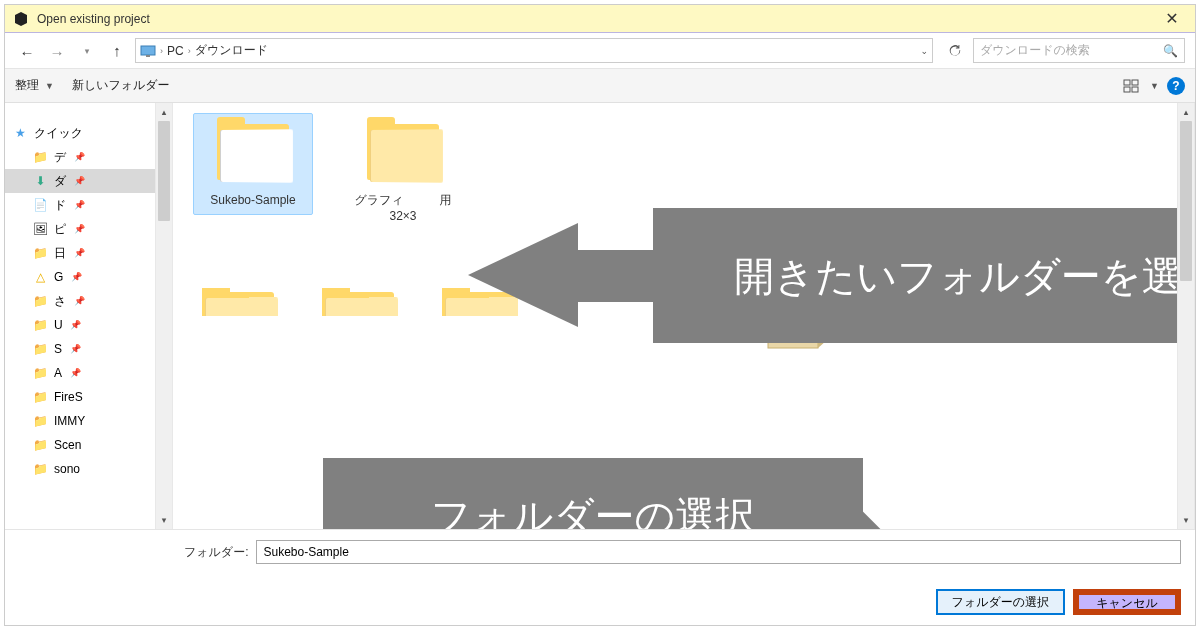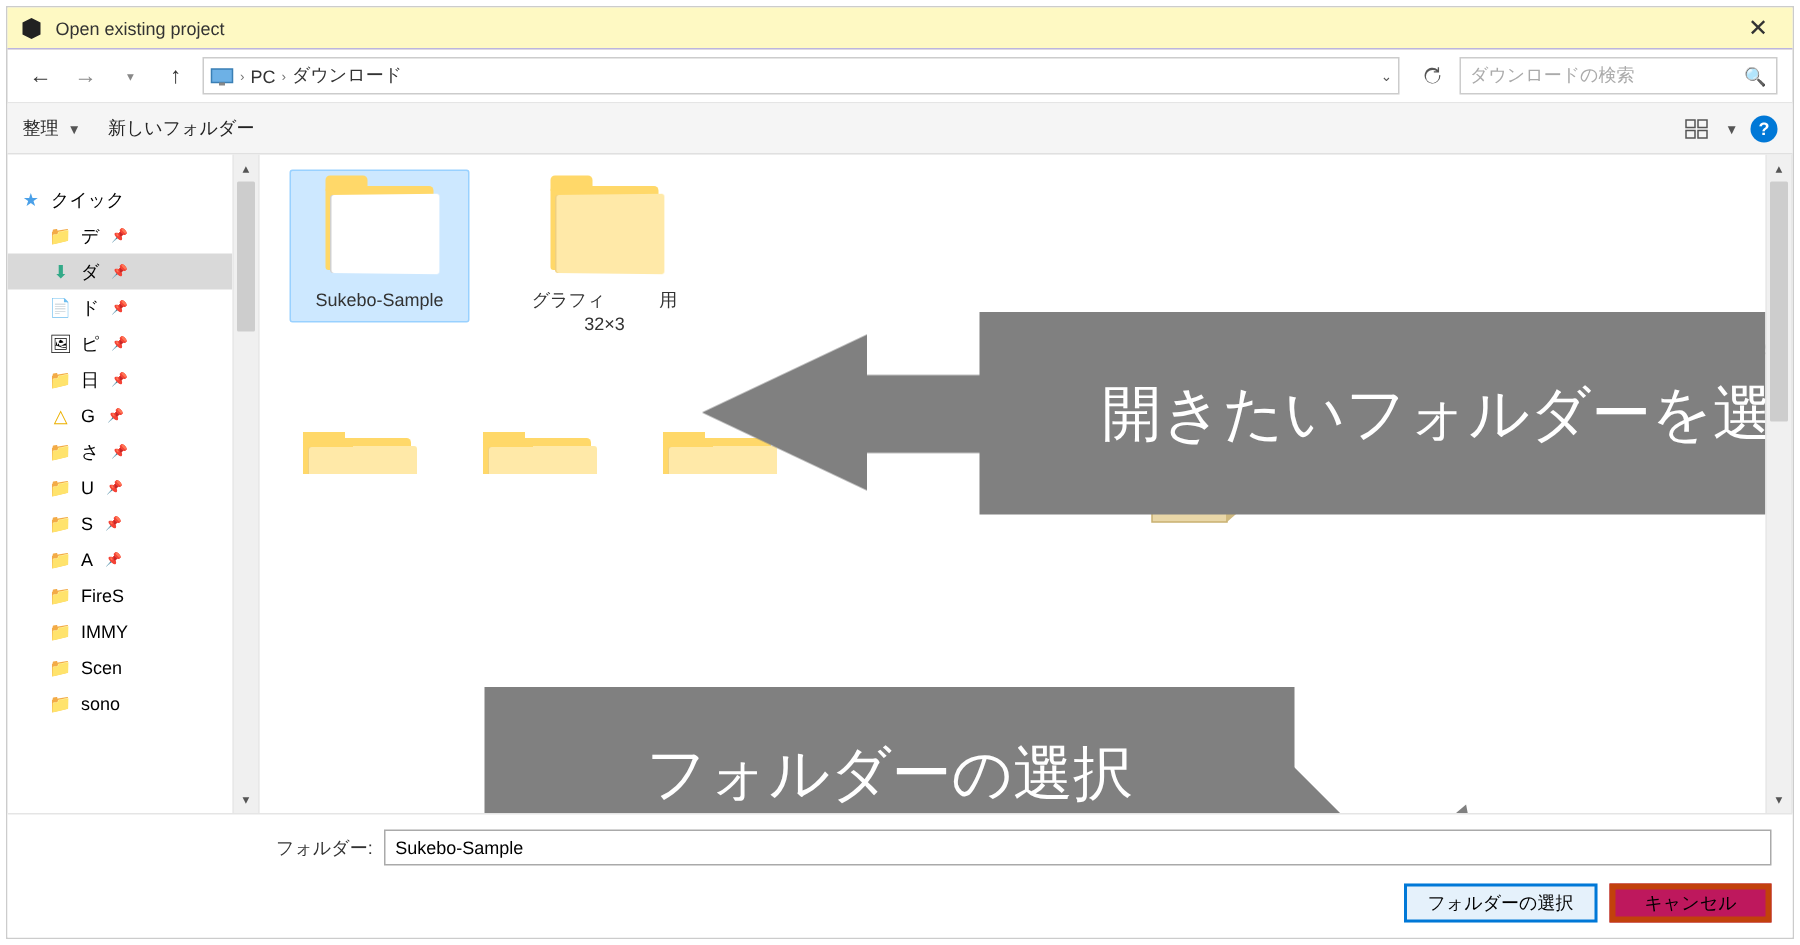--- a/index.html
+++ b/index.html
@@ -40,25 +40,25 @@
     .folder-icon { width: 84px; height: 66px; position: relative; }
     .folder-back { position: absolute; top: 4px; left: 6px; width: 72px; height: 56px; background: #ffd869; border-radius: 3px 3px 2px 2px; }
     .folder-back::before { content: ""; position: absolute; top: -7px; left: 0; width: 28px; height: 10px; background: #ffd869; border-radius: 3px 3px 0 0; }
     .folder-front { position: absolute; top: 10px; left: 10px; width: 70px; height: 52px; background: #ffe9a8; border-radius: 2px; box-shadow: -1px 0 0 #f0d080; transform: perspective(200px) rotateY(-5deg); transform-origin: left; }
     .folder-item.selected .folder-front { background: #fff; box-shadow: -1px 0 0 #d0d0d0; }
     .folder-label { word-break: break-word; line-height: 1.35; width: 112px; }
     .box-icon { width: 84px; height: 66px; display: flex; align-items: center; justify-content: center; }
     .box-icon svg { width: 70px; height: 60px; }
     .row2 { margin-top: 50px; }
     .footer { padding: 10px 14px; border-top: 1px solid #e5e5e5; background: #fff; }
-    .footer-input-row { display: flex; align-items: center; gap: 8px; margin-bottom: 12px; padding-left: 165px; }
+    .footer-input-row { display: flex; align-items: center; gap: 8px; margin-bottom: 25px; padding-left: 165px; }
     .footer-label { font-size: 12px; color: #333; }
     .footer-input { flex: 1; height: 24px; border: 1px solid #aaa; padding: 0 6px; font-size: 12px; background: #fff; }
     .footer-buttons { display: flex; justify-content: flex-end; gap: 8px; }
-    .btn { min-width: 108px; height: 26px; border: 4px solid #c2410c; background: #be185d; font-size: 12px; cursor: pointer; padding: 0 14px; }
+    .btn { min-width: 108px; height: 26px; border: 6px solid #c2410c; background: #c4b5fd; font-size: 12px; cursor: pointer; padding: 0 14px; }
     .btn.primary { border: 2px solid #0078d7; background: #e5f1fb; }
 
     
     .callout { position: absolute; background: #808080; color: #fff; font-size: 32px; font-weight: 400; padding: 14px 30px; display: flex; align-items: center; justify-content: center; text-align: center; line-height: 1.45; white-space: nowrap; }
     .callout-1 { left: 480px; top: 105px; width: 650px; height: 135px; font-size: 40px; white-space: normal; }
     .arrow-left-1 { position: absolute; left: -185px; top: 15px; width: 0; height: 0; border-top: 52px solid transparent; border-bottom: 52px solid transparent; border-right: 110px solid #808080; }
     .arrow-shaft-1 { position: absolute; left: -80px; top: 42px; width: 82px; height: 52px; background: #808080; }
     .callout-2 { left: 150px; top: 355px; width: 540px; height: 115px; font-size: 40px; }
     .arrow-shaft-2 { position: absolute; right: -70px; top: 42px; width: 92px; height: 50px; background: #808080; transform: rotate(45deg); transform-origin: left center; }
     .arrow-head-2 { position: absolute; right: -155px; top: 100px; width: 0; height: 0; border-left: 50px solid transparent; border-right: 50px solid transparent; border-top: 90px solid #808080; transform: rotate(-40deg); }

